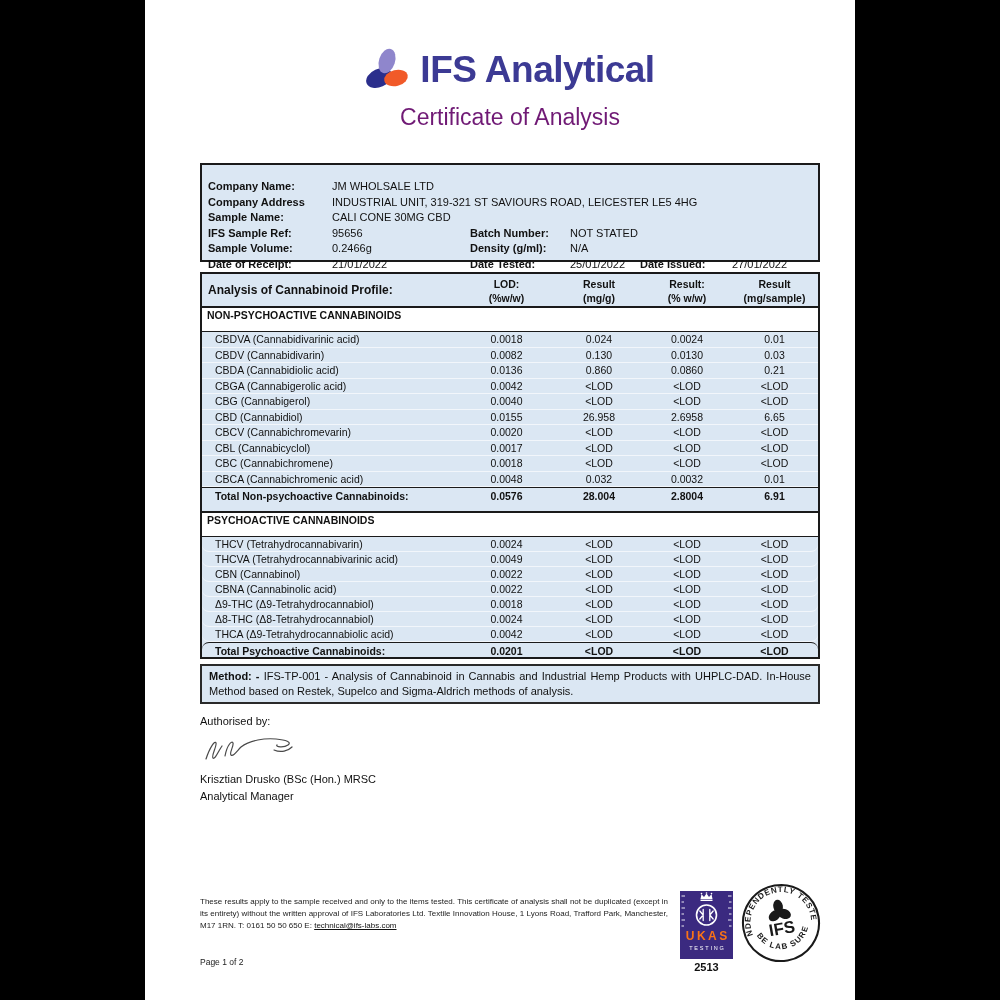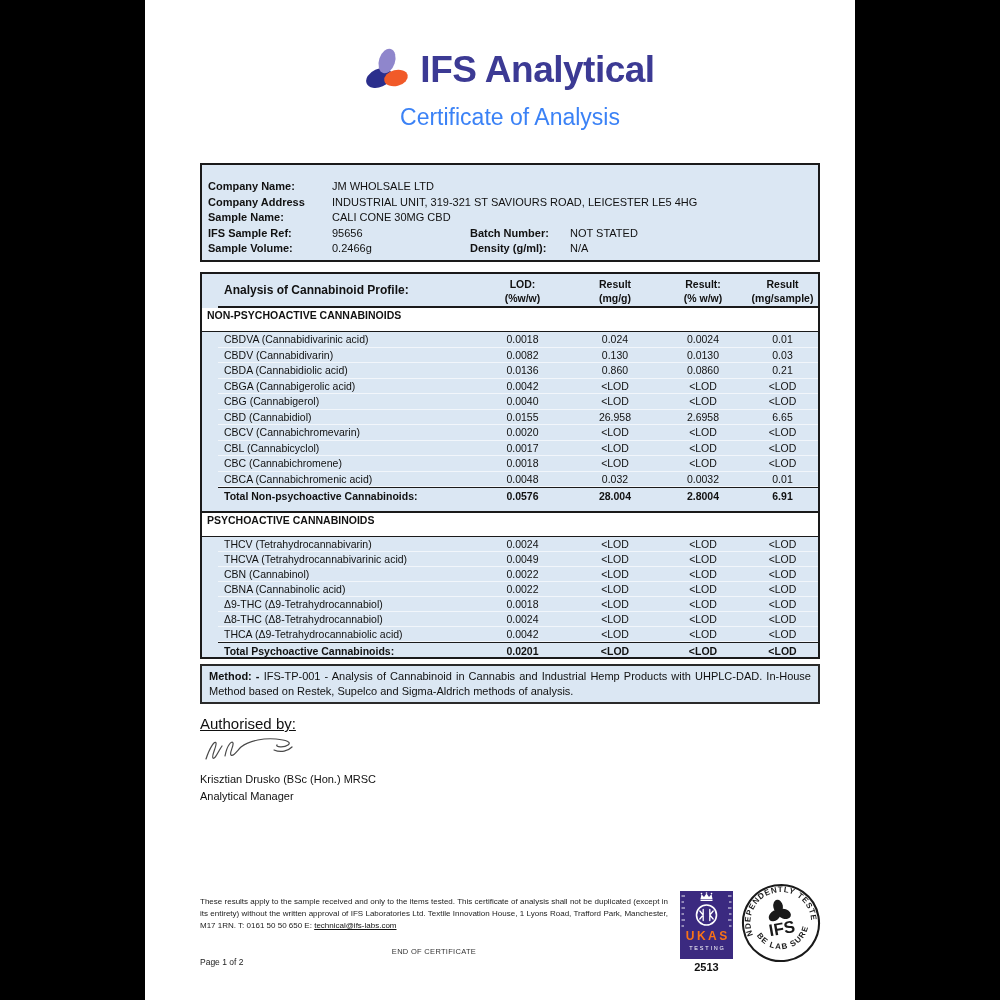--- a/index.html
+++ b/index.html
@@ -4,49 +4,49 @@
 <style>
   * { margin:0; padding:0; box-sizing:border-box; }
   html,body { width:1000px; height:1000px; overflow:hidden; }
   body { background:#000; font-family:"Liberation Sans", sans-serif; color:#111; position:relative; }
   .page { position:absolute; left:145px; top:0; width:710px; height:1000px; background:#ffffff; }
 
   
   .brand-wrap { position:absolute; left:55px; top:46px; width:620px; text-align:center; }
   .brand { display:inline-flex; align-items:center; gap:9px; }
   .brand-name { font-size:37px; font-weight:bold; color:#3c3a94; letter-spacing:-0.5px; }
-  .doc-title { position:absolute; left:55px; top:104px; width:620px; text-align:center; font-size:23px; color:#3b82f6; }
+  .doc-title { position:absolute; left:55px; top:104px; width:620px; text-align:center; font-size:23px; color:#701a75; }
 
   
   .info-table { position:absolute; left:55px; top:163px; width:620px; height:99px; background:#dbe7f3; border:2px solid #1a1a1a; font-size:11px; padding-top:14px; }
   .info-row { position:relative; height:15.5px; line-height:15.5px; }
   .info-row b { font-weight:bold; }
   .info-row span { position:absolute; white-space:nowrap; }
   .p1 { left:6px; } .p2 { left:130px; } .p3 { left:268px; } .p4 { left:368px; } .p5 { left:438px; } .p6 { left:530px; }
 
   
   .atable { position:absolute; left:55px; width:620px; background:#dbe7f3; border:2px solid #1a1a1a; font-size:10.5px; }
   .t1 { top:272px; } .t2 { top:511px; }
-  .grid5 { display:grid; grid-template-columns:256px 97px 88px 88px 1fr;margin-left:16px; }
+  .grid5 { display:grid; grid-template-columns:256px 97px 88px 88px 1fr; }
   .thead { height:34px; border-bottom:2px solid #1a1a1a; }
   .profile-label { font-weight:bold; font-size:12px; padding:9px 0 0 6px; }
   .colhead { text-align:center; font-weight:bold; line-height:1.3; padding-top:4px; font-size:10.5px; }
   .section-band { background:#ffffff; font-weight:bold; font-size:10.5px; height:24px; line-height:14px; padding-left:5px; border-bottom:1.5px solid #1a1a1a; }
   .trow { height:15.5px; line-height:15px; border-bottom:1px solid #f2f6fb; }
-  .t2 .trow { height:15px; }
-  .td-name { padding-left:6px; white-space:nowrap; }
+  .t2 .trow { height:15px;border-radius:7px; }
+  .td-name { padding-left:13px; white-space:nowrap; }
   .td-c { text-align:center; }
   .total-row { font-weight:bold; height:35px; line-height:16px; border-top:1px solid #1a1a1a; border-bottom:none; }
 
   
   .method-box { position:absolute; left:55px; top:664px; width:620px; background:#dbe7f3; border:2px solid #2a2a2a; padding:3px 7px 4px 7px; font-size:11px; line-height:1.32; text-align:justify; }
   .method-box b { font-weight:bold; }
 
   
-  .authorised-label { position:absolute; left:55px; top:715px; font-size:15px;text-decoration:underline; }
+  .authorised-label { position:absolute; left:55px; top:715px; font-size:11px; }
   .signature { position:absolute; left:57px; top:733px; }
   .auth-name { position:absolute; left:55px; top:771px; font-size:11px; line-height:1.5; }
 
   
   .fineprint { position:absolute; left:55px; top:896px; width:468px; font-size:8px; line-height:1.5; text-align:justify; color:#222; }
   .fineprint a { color:#111; text-decoration:underline; }
   .end-cert { position:absolute; left:55px; top:947px; width:468px; text-align:center; font-size:7.5px; color:#333; letter-spacing:0.3px; }
   .page-num { position:absolute; left:55px; top:957px; font-size:8.5px; color:#222; }
 
   .ukas-box { position:absolute; left:535px; top:891px; width:53px; height:68px; background:#3b2a80; display:flex; flex-direction:column; align-items:center; }
@@ -92,20 +92,28 @@
       <span class="p2">95656</span>
       <span class="p3"><b>Batch Number:</b></span>
       <span class="p4">NOT STATED</span>
     </div>
     <div class="info-row">
       <span class="p1"><b>Sample Volume:</b></span>
       <span class="p2">0.2466g</span>
       <span class="p3"><b>Density (g/ml):</b></span>
       <span class="p4">N/A</span>
     </div>
+    <div class="info-row">
+      <span class="p1"><b>Date of Receipt:</b></span>
+      <span class="p2">21/01/2022</span>
+      <span class="p3"><b>Date Tested:</b></span>
+      <span class="p4">25/01/2022</span>
+      <span class="p5"><b>Date Issued:</b></span>
+      <span class="p6">27/01/2022</span>
+    </div>
   </div>
 
   <div class="atable t1">
     <div class="grid5 thead">
       <div class="profile-label">Analysis of Cannabinoid Profile:</div>
       <div class="colhead">
         <div>LOD:</div>
           <div>(%w/w)</div>
       </div>
       <div class="colhead">
@@ -289,21 +297,20 @@
   <div class="authorised-label">Authorised by:</div>
   <svg class="signature" width="120" height="34" viewBox="0 0 120 34">
     <path d="M4,26 C8,14 13,7 14,10 C15,13 9,23 11,25 C13,27 17,17 20,13 M23,23 C25,12 30,7 31,10 C32,13 27,20 29,22 C31,24 35,18 39,14 C48,7 63,5 74,6 C84,7 90,9 86,12 C82,15 73,14 75,12 M72,17 C79,20 86,18 90,14" stroke="#4a4a4a" stroke-width="1.2" fill="none" stroke-linecap="round"></path>
   </svg>
   <div class="auth-name">
     <div>Krisztian Drusko (BSc (Hon.) MRSC</div>
     <div>Analytical Manager</div>
   </div>
 
   <div class="fineprint"><span>These results apply to the sample received and only to the items tested. This certificate of analysis shall not be duplicated (except in its entirety) without the written approval of IFS Laboratories Ltd. Textile Innovation House, 1 Lyons Road, Trafford Park, Manchester, M17 1RN. T: 0161 50 50 650 E: </span><a href="#">technical@ifs-labs.com</a></div>
-  <div class="end-cert">END OF CERTIFICATE</div>
   <div class="page-num">Page 1 of 2</div>
 
   <div class="ukas-box">
     <svg width="53" height="40" viewBox="0 0 53 40">
       <g stroke="#fff" stroke-width="0.9">
         <line x1="1.5" y1="5" x2="5" y2="5"></line>
           <line x1="1.5" y1="11" x2="4" y2="11"></line>
         <line x1="1.5" y1="17" x2="5" y2="17"></line>
           <line x1="1.5" y1="23" x2="4" y2="23"></line>
         <line x1="1.5" y1="29" x2="5" y2="29"></line>

